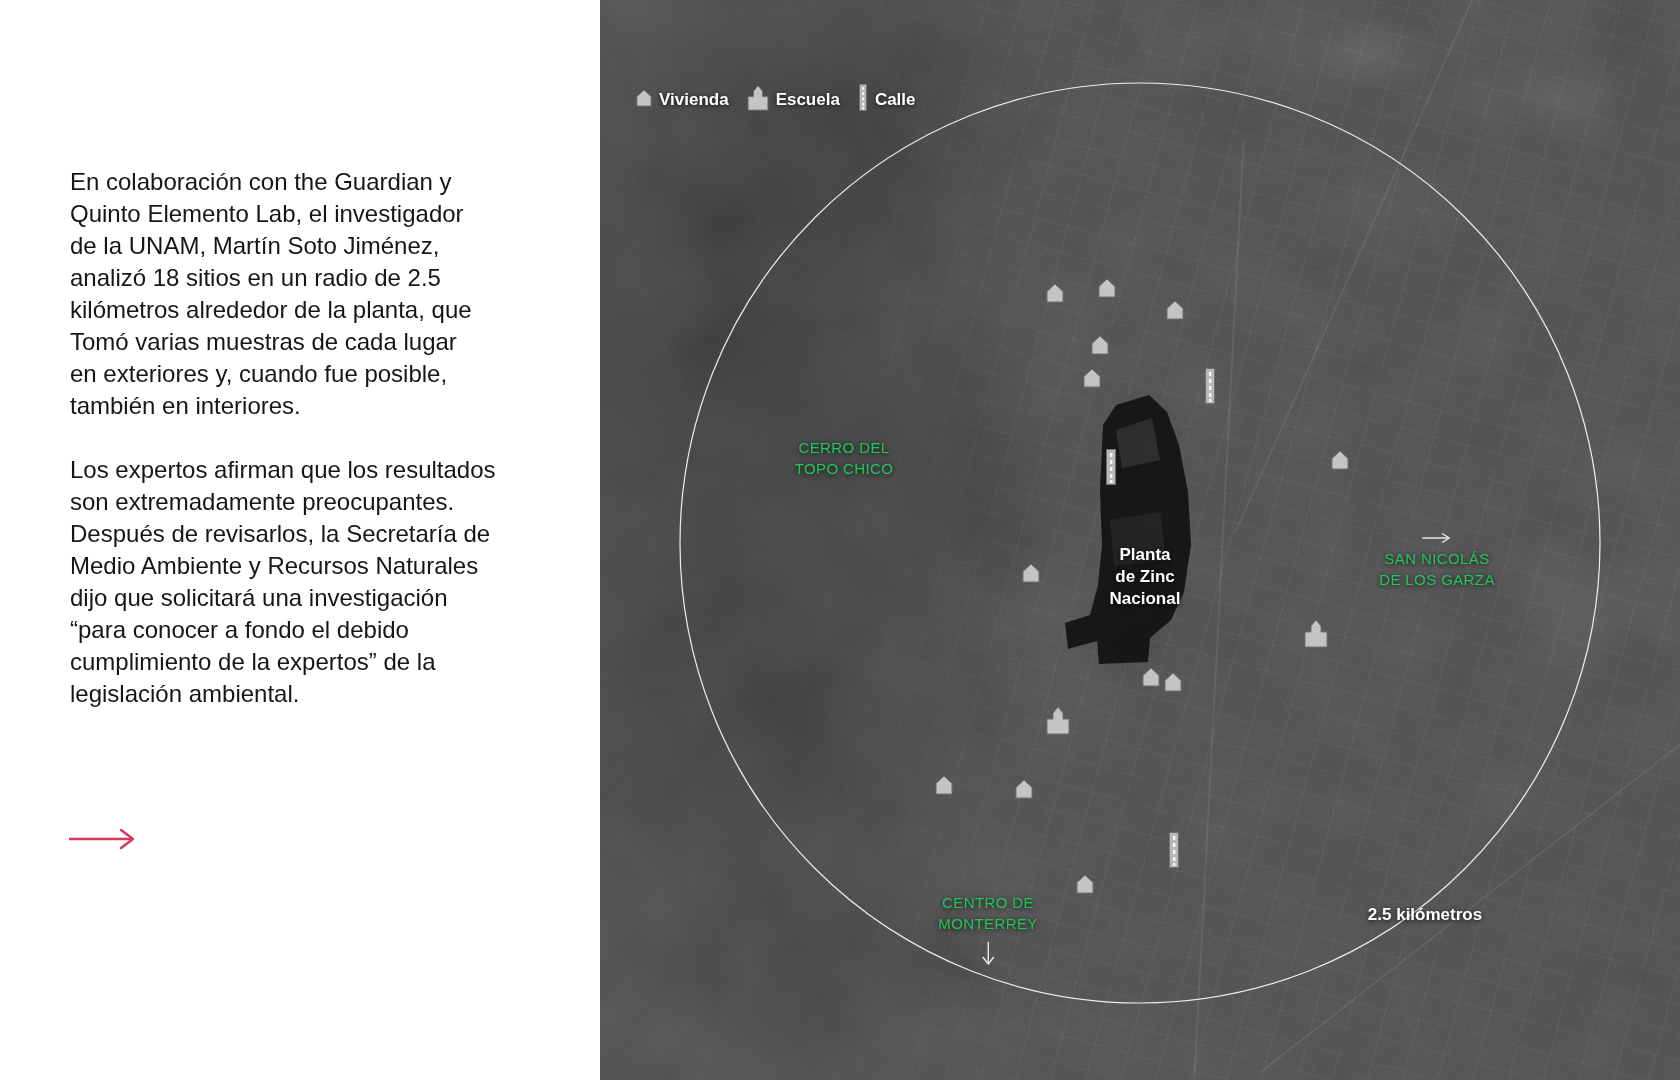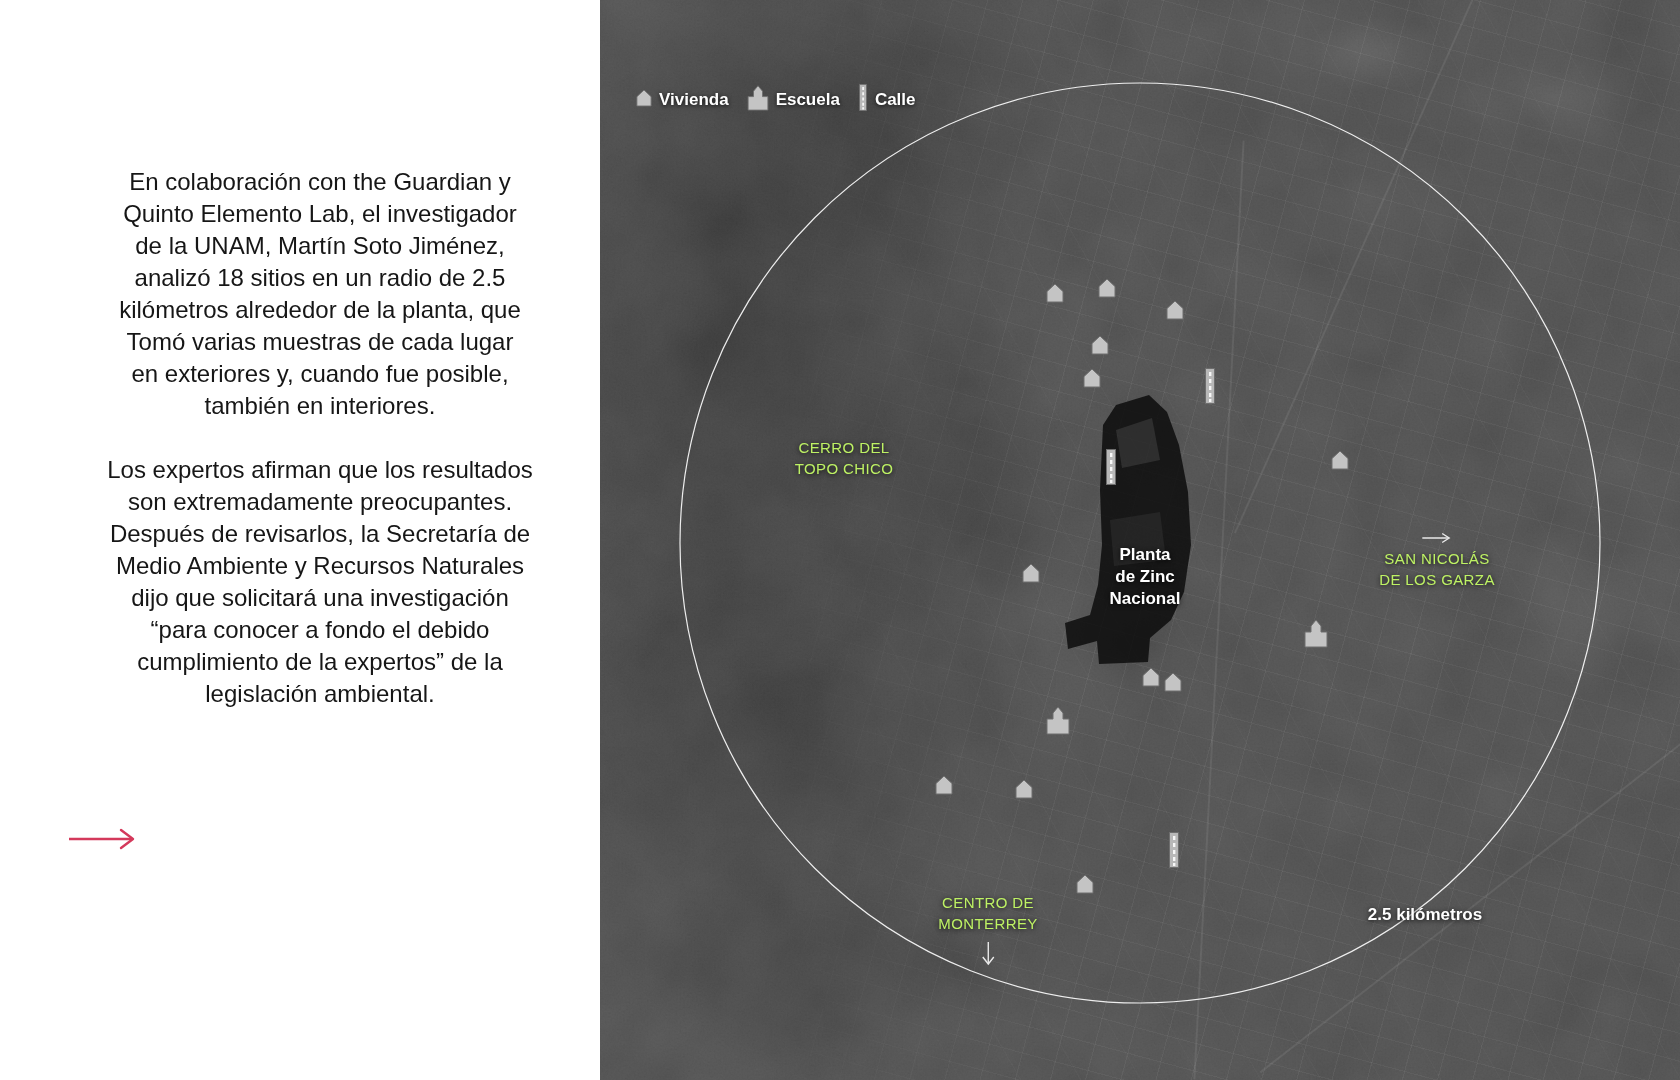--- a/index.html
+++ b/index.html
@@ -1,20 +1,20 @@
 <!DOCTYPE html>
 <html><head>
 <meta charset="utf-8">
 <style>
   html,body{margin:0;padding:0;background:#fff;}
   .page{position:relative;width:1680px;height:1080px;overflow:hidden;
         font-family:"Liberation Sans",sans-serif;background:#fff;}
 
   
-  .text-panel{position:absolute;left:0;top:0;width:600px;height:1080px;background:#fff;text-align:center;}
+  .text-panel{position:absolute;left:0;top:0;width:600px;height:1080px;background:#fff;}
   .article{position:absolute;left:70px;top:166px;width:500px;color:#161616;}
   .article .line{font-size:24px;line-height:32px;white-space:nowrap;}
   .para-gap{height:32px;}
   .next-arrow{position:absolute;left:68px;top:828px;width:72px;height:22px;cursor:pointer;}
 
   
   .map{position:absolute;left:600px;top:0;width:1080px;height:1080px;background:#3b3b3b;overflow:hidden;}
 
   .map-bg{position:absolute;inset:0;
     background:
@@ -43,21 +43,21 @@
   .overlay-svg{position:absolute;inset:0;}
 
   
   .legend{position:absolute;left:36px;top:84px;display:flex;align-items:center;gap:18px;}
   .legend-item{display:flex;align-items:center;gap:7px;}
   .legend-item .lbl{color:#fff;font-weight:bold;font-size:17px;
     text-shadow:0 1px 4px rgba(0,0,0,.8);}
 
   
   .map-label{position:absolute;transform:translateX(-50%);text-align:center;
-    color:#bef264;text-shadow:0 1px 5px rgba(0,0,0,.85);}
+    color:#22c55e;text-shadow:0 1px 5px rgba(0,0,0,.85);}
   .map-label.caps{font-size:15px;line-height:21px;letter-spacing:.4px;}
   .map-label.bold{font-weight:bold;font-size:17px;line-height:22px;color:#fff;}
   .lbl-cerro{left:244px;top:437px;}
   .lbl-planta{left:545px;top:508px;margin-top:36px;}
   .lbl-sannicolas{left:837px;top:532px;}
   .lbl-centro{left:388px;top:892px;}
   .lbl-scale{left:825px;top:904px;transform:translateX(-50%);}
   .lbl-arrow{display:block;margin:0 auto 4px;}
   .lbl-arrow-down{display:block;margin:8px auto 0;}
 

